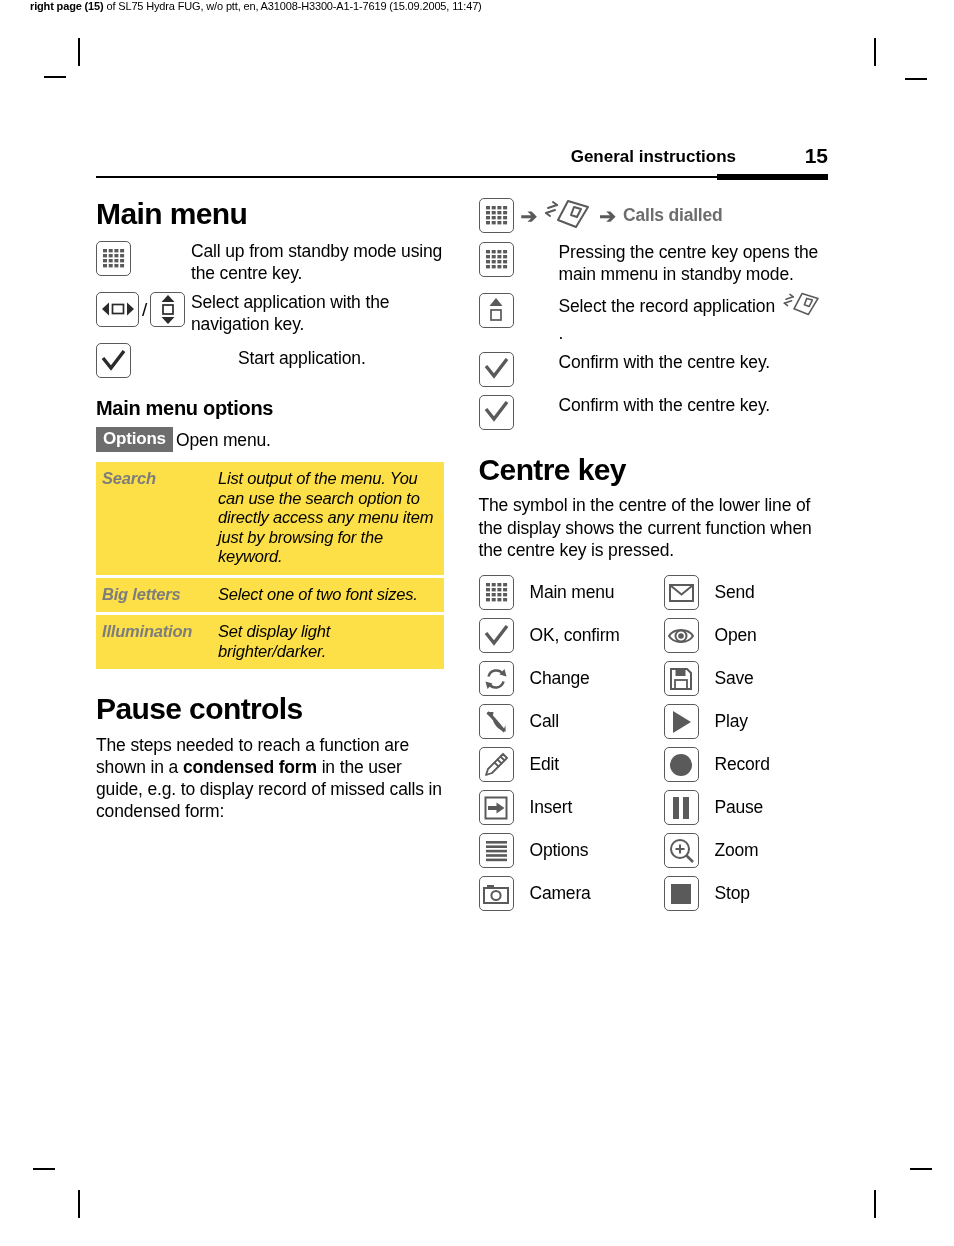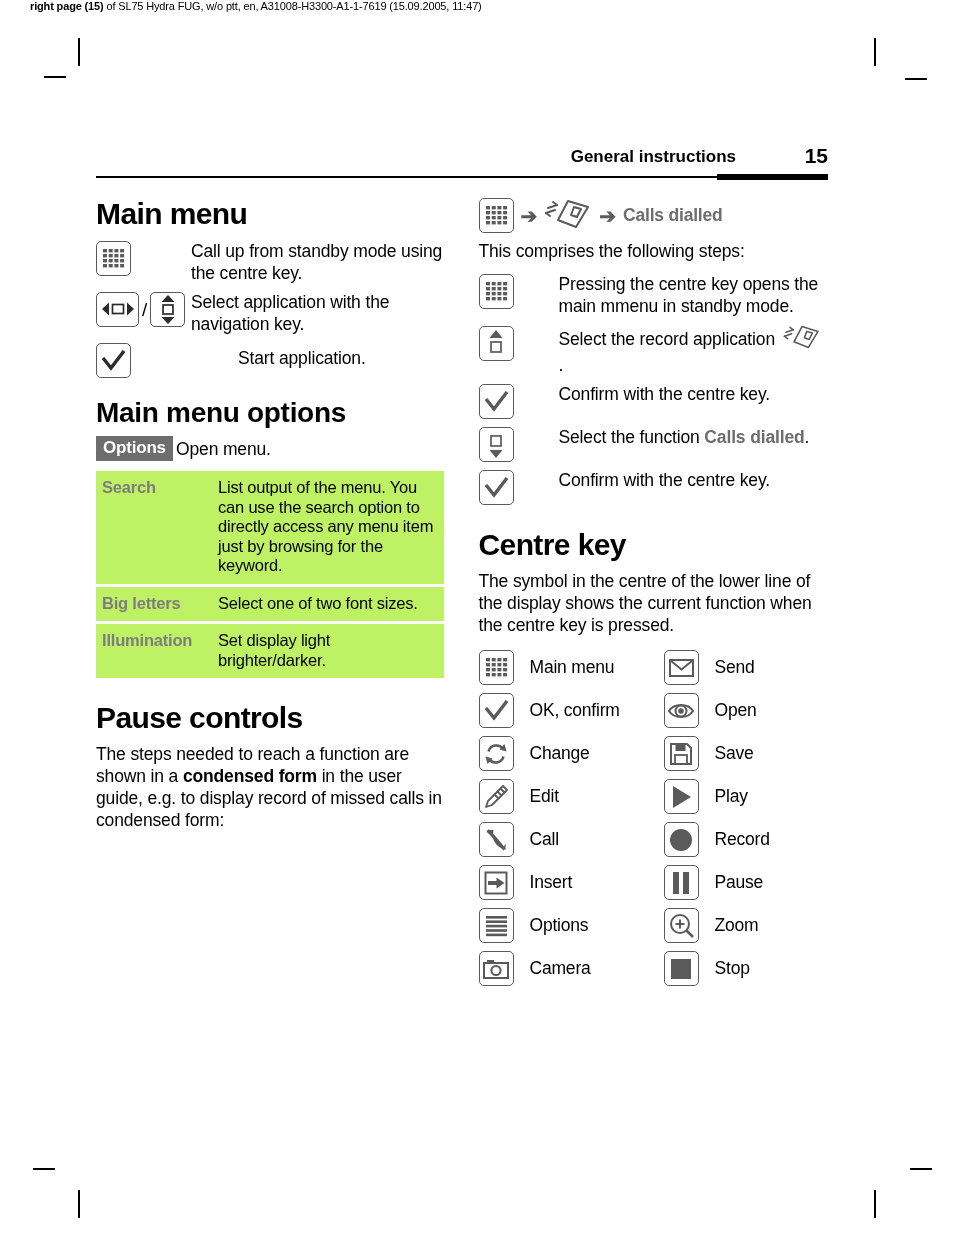--- a/index.html
+++ b/index.html
@@ -92,21 +92,21 @@
   .col { width: 350px; position: relative; }
 
   h1.sec {
     font-size: 30px;
     font-weight: bold;
     margin: 0 0 9px 0;
     letter-spacing: -0.6px;
     line-height: 1.05;
   }
   h2.sub {
-    font-size: 28px;
+    font-size: 20px;
     font-weight: bold;
     margin: 19px 0 7px 0;
     letter-spacing: -0.3px;
   }
   p.body {
     font-size: 17.5px;
     line-height: 1.27;
     margin: 0 0 8px 0;
     letter-spacing: -0.15px;
   }
@@ -166,26 +166,27 @@
   }
 
   
   .opt-table {
     width: 348px;
     margin-top: 10px;
     border-collapse: separate;
     border-spacing: 0;
   }
   .opt-table tr td {
-    background: #bef264;
+    background: #fde047;
     vertical-align: top;
     padding: 7px 6px 8px 6px;
     font-size: 16.5px;
     line-height: 1.18;
     letter-spacing: -0.2px;
+    font-style: italic;
   }
   .opt-table tr td.k {
     width: 118px;
     color: #7d7d7d;
     font-weight: bold;
     padding-left: 6px;
   }
   .opt-table tr td.v { color: #000; padding-left: 4px; }
   .opt-table tr + tr td { border-top: 3px solid #ffffff; }
 
@@ -399,21 +400,20 @@
             <g stroke="#5a5a5a" stroke-width="2" fill="none" stroke-linejoin="round">
               <path d="M24 2 L44 8 L32 28 L14 21 Z"></path>
               <path d="M30 8 L37 10 L33 18 L27 16 Z"></path>
             </g>
           </svg>
         </span>
         <span class="arr">➔</span>
         <span class="gray-bold">Calls dialled</span>
       </div>
 
-      <p class="body" style="margin-bottom:10px;">This comprises the following steps:</p>
 
       <div class="irow tight">
         <div class="gut">
           <span class="key">
             <svg width="23" height="21" viewBox="0 0 23 21">
               <g fill="#5a5a5a">
                 <rect x="1" y="1" width="4" height="3.4"></rect>
                   <rect x="6.7" y="1" width="4" height="3.4"></rect>
                   <rect x="12.4" y="1" width="4" height="3.4"></rect>
                   <rect x="18.1" y="1" width="4" height="3.4"></rect>
@@ -463,31 +463,20 @@
         <div class="gut">
           <span class="key">
             <svg width="25" height="22" viewBox="0 0 25 22">
               <polyline points="2,8 10,18 23,1" fill="none" stroke="#5a5a5a" stroke-width="3.4"></polyline>
             </svg>
           </span>
         </div>
         <div class="txt">Confirm with the centre key.</div>
       </div>
 
-      <div class="irow tight">
-        <div class="gut">
-          <span class="key">
-            <svg width="20" height="28" viewBox="0 0 20 28">
-              <rect x="5" y="5" width="10" height="10" fill="none" stroke="#5a5a5a" stroke-width="1.7"></rect>
-              <polygon points="10,27 3.5,19 16.5,19" fill="#5a5a5a"></polygon>
-            </svg>
-          </span>
-        </div>
-        <div class="txt"><span>Select the function </span><span class="gray-bold-inline">Calls dialled</span><span>.</span></div>
-      </div>
 
       <div class="irow tight">
         <div class="gut">
           <span class="key">
             <svg width="25" height="22" viewBox="0 0 25 22">
               <polyline points="2,8 10,18 23,1" fill="none" stroke="#5a5a5a" stroke-width="3.4"></polyline>
             </svg>
           </span>
         </div>
         <div class="txt">Confirm with the centre key.</div>
@@ -544,40 +533,40 @@
                 </g>
                 <polygon points="20.5,2 22.5,9.5 15.5,7.5" fill="#5a5a5a"></polygon>
                 <polygon points="3.5,22 1.5,14.5 8.5,16.5" fill="#5a5a5a"></polygon>
               </svg>
             </span>
             <span class="lbl">Change</span>
           </div>
 
           <div class="iconrow">
             <span class="key">
+              <svg width="24" height="24" viewBox="0 0 24 24">
+                <path d="M3 2 L9.5 2 L8.5 9 C10 14 13 18.5 19 21 L21.5 15 L21.5 22 L3 2 Z" fill="#5a5a5a"></path>
+                <path d="M3.5 2.5 C10 8 15 15 20.5 21.5" stroke="#5a5a5a" stroke-width="3" fill="none"></path>
+              </svg>
+            </span>
+            <span class="lbl">Call</span>
+          </div>
+
+          <div class="iconrow">
+            <span class="key">
               <svg width="25" height="25" viewBox="0 0 25 25">
                 <g stroke="#5a5a5a" stroke-width="1.8" fill="none" stroke-linejoin="round">
                   <path d="M19 2 L23 6 L8 21 L2 23 L4 17 Z"></path>
                   <path d="M16 4 L21 9"></path>
                     <path d="M13 7 L18 12"></path>
                     <path d="M10 10 L15 15"></path>
                 </g>
               </svg>
             </span>
             <span class="lbl">Edit</span>
-          </div>
-
-          <div class="iconrow">
-            <span class="key">
-              <svg width="24" height="24" viewBox="0 0 24 24">
-                <path d="M3 2 L9.5 2 L8.5 9 C10 14 13 18.5 19 21 L21.5 15 L21.5 22 L3 2 Z" fill="#5a5a5a"></path>
-                <path d="M3.5 2.5 C10 8 15 15 20.5 21.5" stroke="#5a5a5a" stroke-width="3" fill="none"></path>
-              </svg>
-            </span>
-            <span class="lbl">Call</span>
           </div>
 
           <div class="iconrow">
             <span class="key">
               <svg width="24" height="24" viewBox="0 0 24 24">
                 <rect x="1.5" y="1.5" width="21" height="21" fill="none" stroke="#5a5a5a" stroke-width="2"></rect>
                 <path d="M4 12 L14 12" stroke="#5a5a5a" stroke-width="4"></path>
                 <polygon points="20.5,12 12.5,6.5 12.5,17.5" fill="#5a5a5a"></polygon>
               </svg>
             </span>

